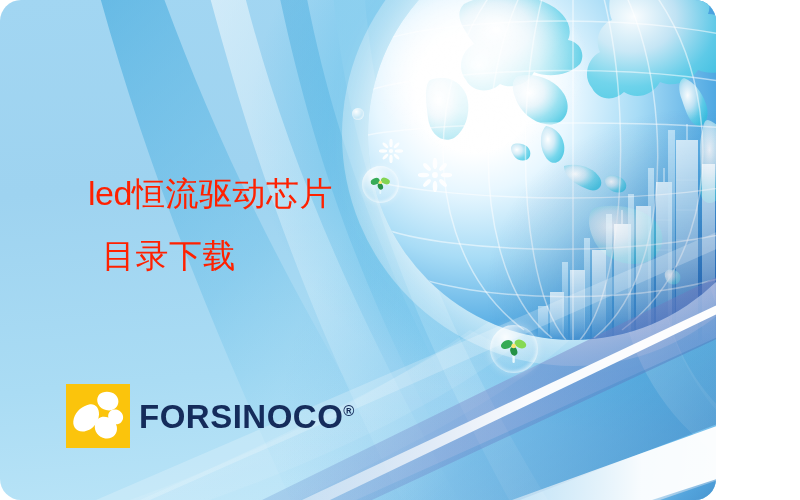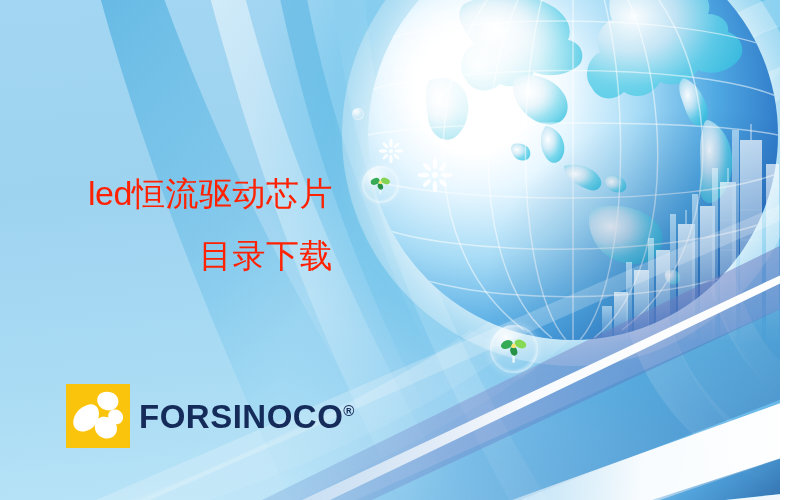--- a/index.html
+++ b/index.html
@@ -7,24 +7,25 @@
   html, body {
     width: 800px;
     height: 500px;
     overflow: hidden;
     background: #ffffff;
     font-family: "Liberation Sans", sans-serif;
   }
 
   #banner {
     position: relative;
-    width: 780px;
+    width: 716px;
     height: 500px;
     overflow: hidden;
     background: linear-gradient(175deg, #a2d6f2 0%, #9ed3f0 35%, #aadcf4 70%, #bde6f8 100%);
+    border-radius: 21px;
   }
 
   
   .sky-right {
     position: absolute;
     inset: 0;
     background:
       radial-gradient(ellipse 520px 420px at 640px 120px, rgba(70,185,232,0.95) 0%, rgba(70,185,232,0.55) 45%, rgba(70,185,232,0) 75%),
       radial-gradient(ellipse 600px 500px at 760px 430px, rgba(60,160,225,0.75) 0%, rgba(60,160,225,0.25) 55%, rgba(60,160,225,0) 80%);
   }
@@ -92,21 +93,21 @@
     font-size: 33px;
     line-height: 62px;
     letter-spacing: 0.5px;
     white-space: nowrap;
   }
   #headline .latin {
     font-family: "Liberation Sans", sans-serif;
     font-size: 34px;
     letter-spacing: -0.5px;
   }
-  #headline-l2 { padding-left: 14px; text-align: right; }
+  #headline-l2 { padding-left: 14px; }
 
   
   #logo {
     position: absolute;
     left: 66px;
     bottom: 52px;
     display: flex;
     align-items: center;
     gap: 9px;
   }

